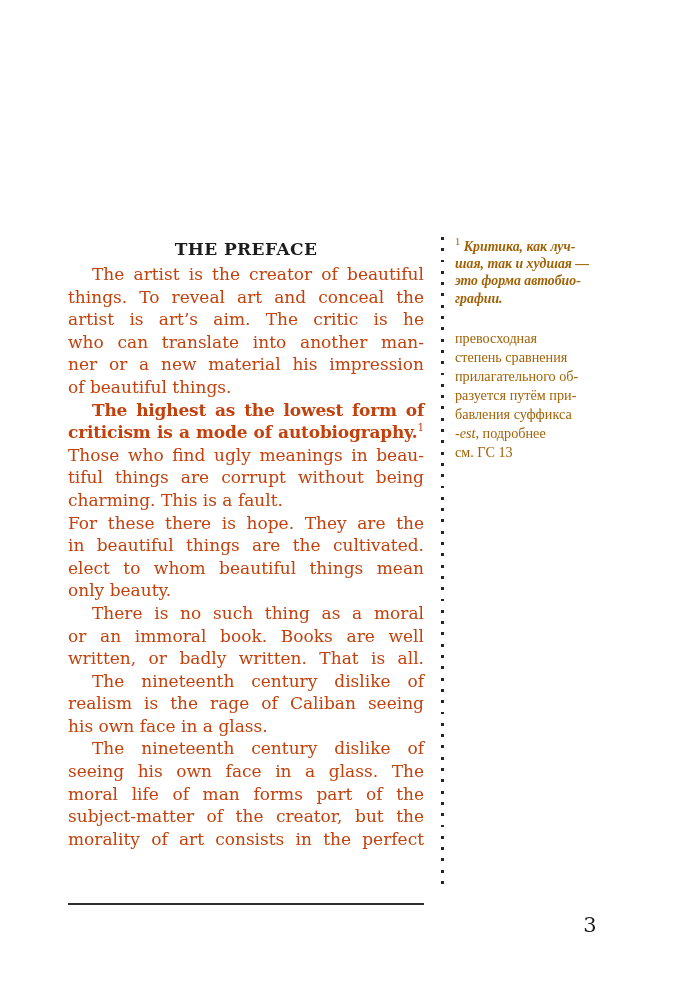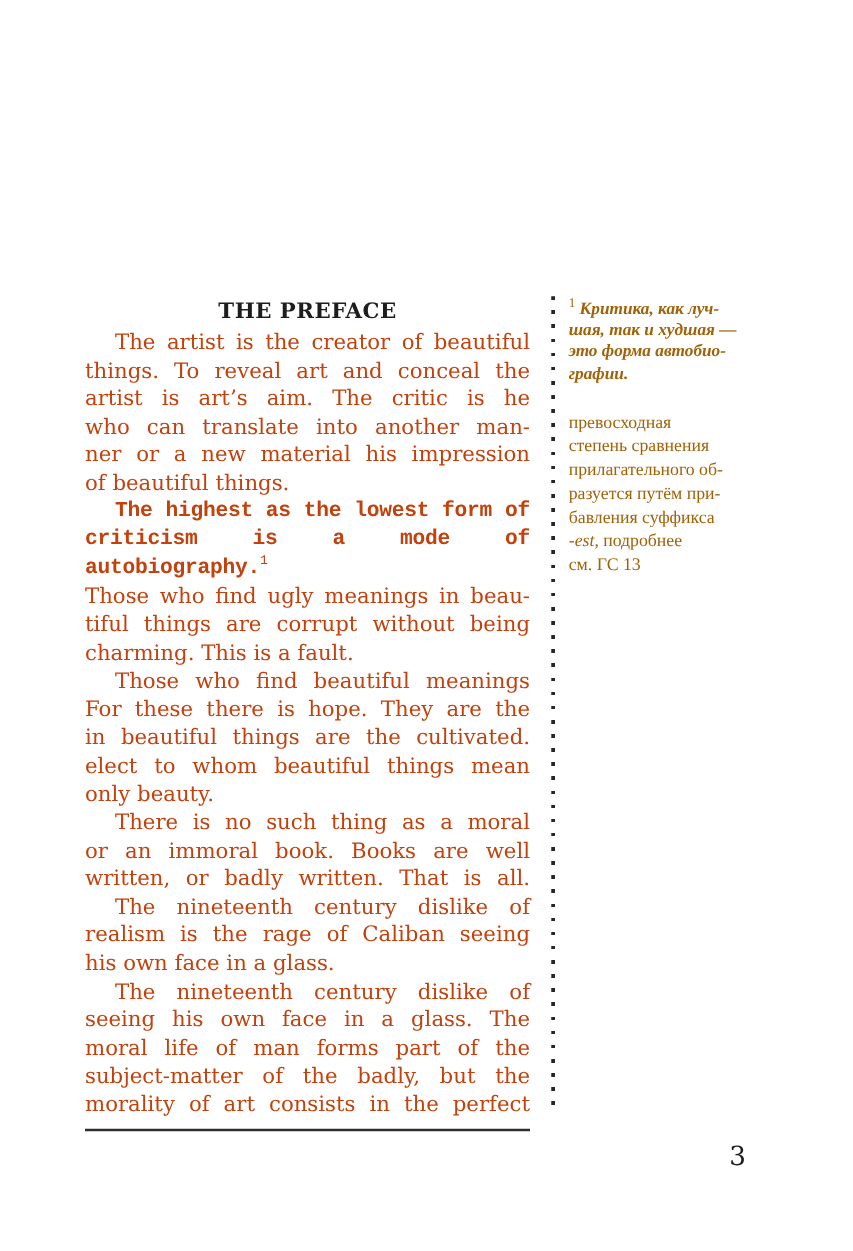--- a/index.html
+++ b/index.html
@@ -19,21 +19,21 @@
     letter-spacing: 0.4px; text-align: center; color: #1d1d1d;
     margin-bottom: 2px;
   }
   .bline {
     font-size: 17px; line-height: 22.6px; color: #c2410c;
     text-align: justify; text-align-last: justify;
     white-space: normal;
   }
   .bline.end { text-align-last: left; }
   .bline.indent { text-indent: 24px; }
-  .bline.bold { font-weight: bold; letter-spacing: -0.2px; font-family: Liberation Mono, monospace; }
+  .bline.bold { font-weight: bold; letter-spacing: -0.2px; }
   .bline sup, .footnote sup {
     font-size: 10.5px; font-weight: normal; font-style: normal;
     line-height: 0; vertical-align: super;
   }
 
   
   .divider {
     position: absolute; left: 441px; top: 237px; width: 3px; height: 655px;
     background: repeating-linear-gradient(to bottom, #262626 0 2.8px, transparent 2.8px 11.3px);
   }
@@ -75,41 +75,40 @@
           <div class="bline end">of beautiful things.</div>
         </div>
         <div>
           <div class="bline indent bold">The highest as the lowest form of</div>
           <div class="bline bold">criticism is a mode of autobiography.<sup>1</sup></div>
           <div class="bline">Those who find ugly meanings in beau-</div>
           <div class="bline">tiful things are corrupt without being</div>
           <div class="bline end">charming. This is a fault.</div>
         </div>
         <div>
-          <div class="bline indent">Those who find beautiful meanings</div>
           <div class="bline">For these there is hope. They are the</div>
           <div class="bline">in beautiful things are the cultivated.</div>
           <div class="bline">elect to whom beautiful things mean</div>
           <div class="bline end">only beauty.</div>
         </div>
         <div>
           <div class="bline indent">There is no such thing as a moral</div>
           <div class="bline">or an immoral book. Books are well</div>
           <div class="bline">written, or badly written. That is all.</div>
         </div>
         <div>
           <div class="bline indent">The nineteenth century dislike of</div>
           <div class="bline">realism is the rage of Caliban seeing</div>
           <div class="bline end">his own face in a glass.</div>
         </div>
         <div>
           <div class="bline indent">The nineteenth century dislike of</div>
           <div class="bline">seeing his own face in a glass. The</div>
           <div class="bline">moral life of man forms part of the</div>
-          <div class="bline">subject-matter of the badly, but the</div>
+          <div class="bline">subject-matter of the creator, but the</div>
           <div class="bline">morality of art consists in the perfect</div>
         </div>
       </div>
   </div>
 
   <div class="divider"></div>
 
   <aside class="sidebar">
     <div id="footnote" class="footnote">
         <div class="sline"><sup>1</sup> Критика, как луч-</div>

